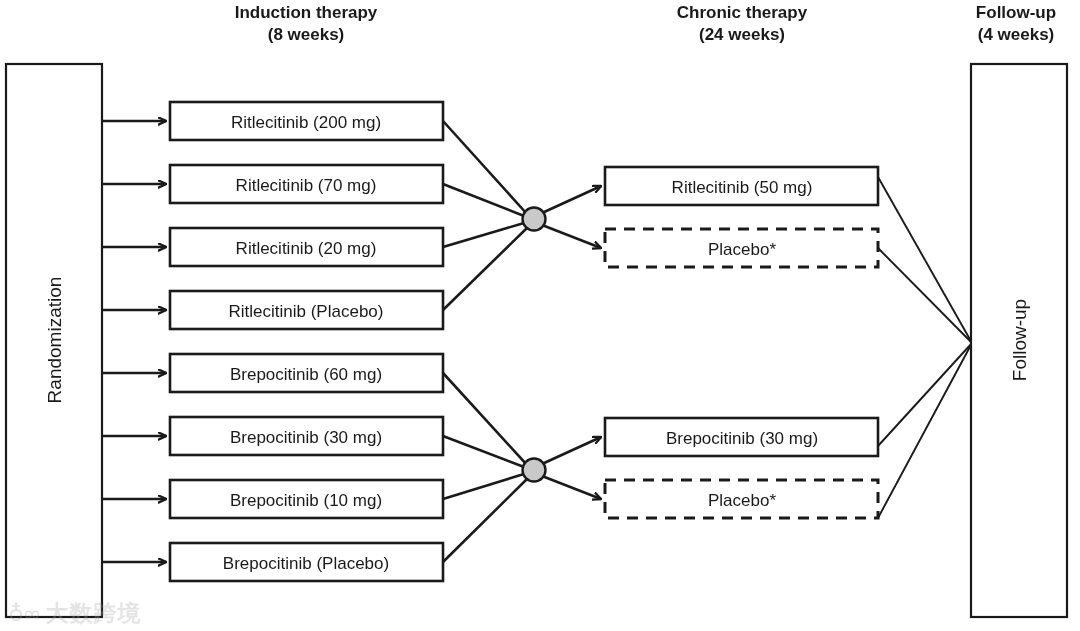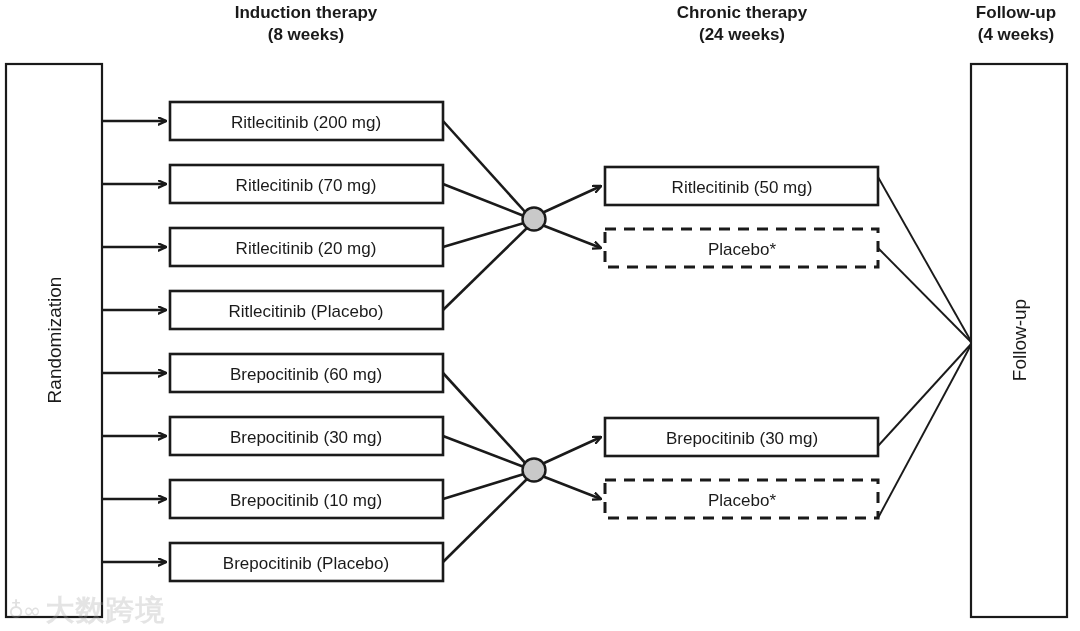--- a/index.html
+++ b/index.html
@@ -81,21 +81,21 @@
   }
   .watermark-mark {
     font-family: "DejaVu Sans", sans-serif;
     font-size: 22px;
     color: #9a9a9a;
     line-height: 1;
     letter-spacing: -1px;
   }
   .watermark-text {
     font-family: "DejaVu Sans", sans-serif;
-    font-size: 29px;
+    font-size: 23px;
     font-weight: bold;
     color: #a8a8a8;
     line-height: 1;
     letter-spacing: 1px;
   }
 </style>
 </head>
 <body>
 
 <svg id="diagram" viewBox="0 0 1080 631">

